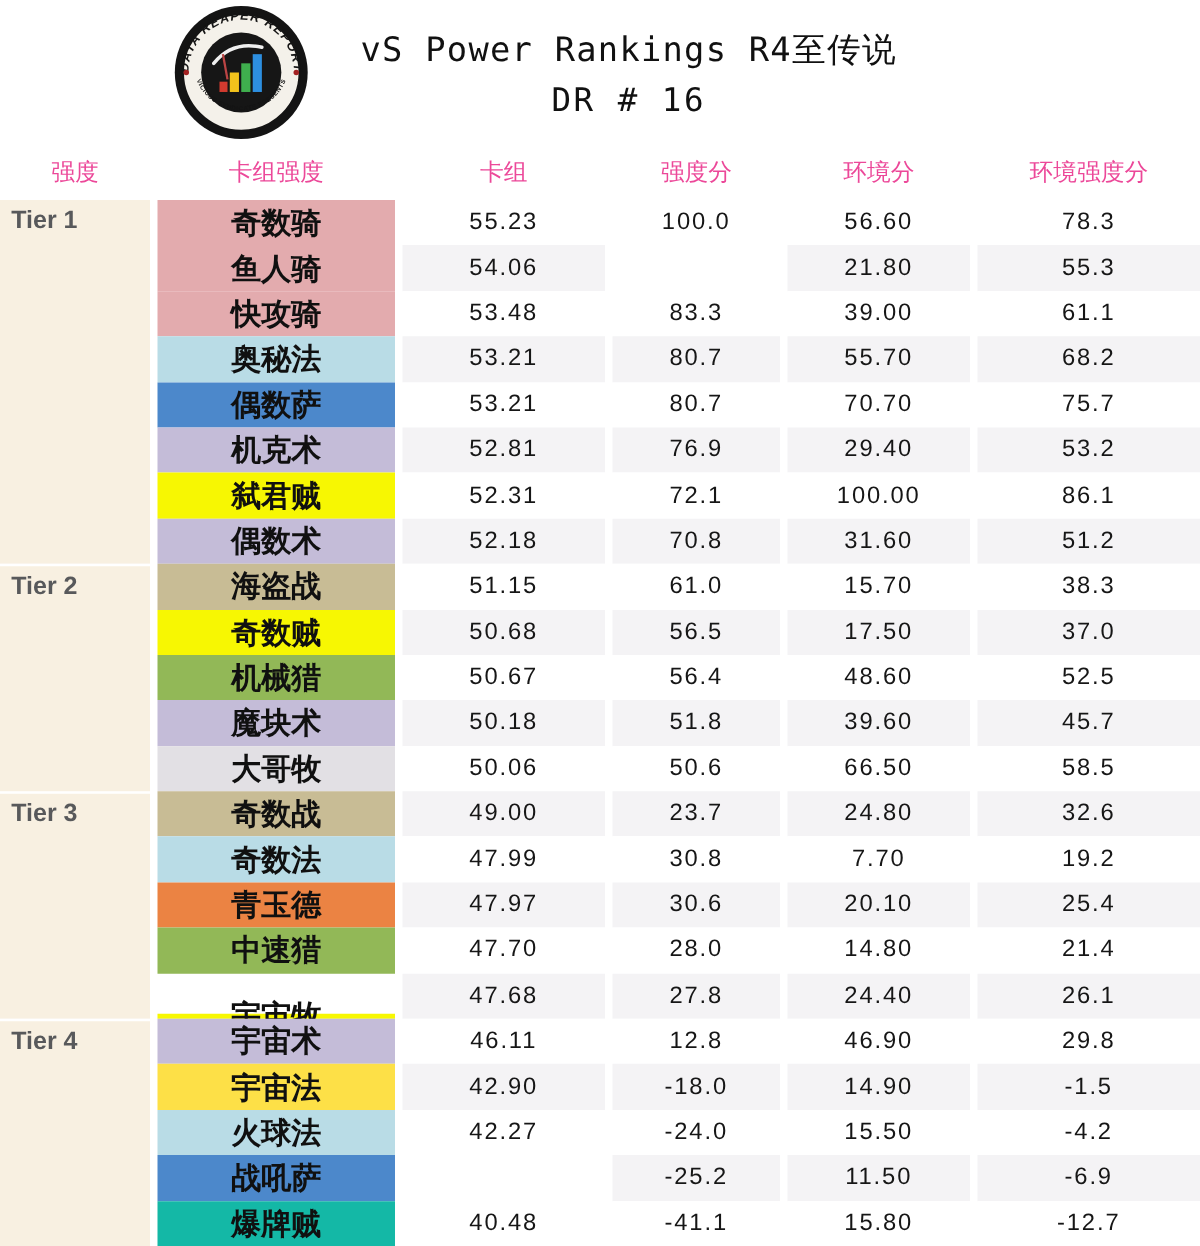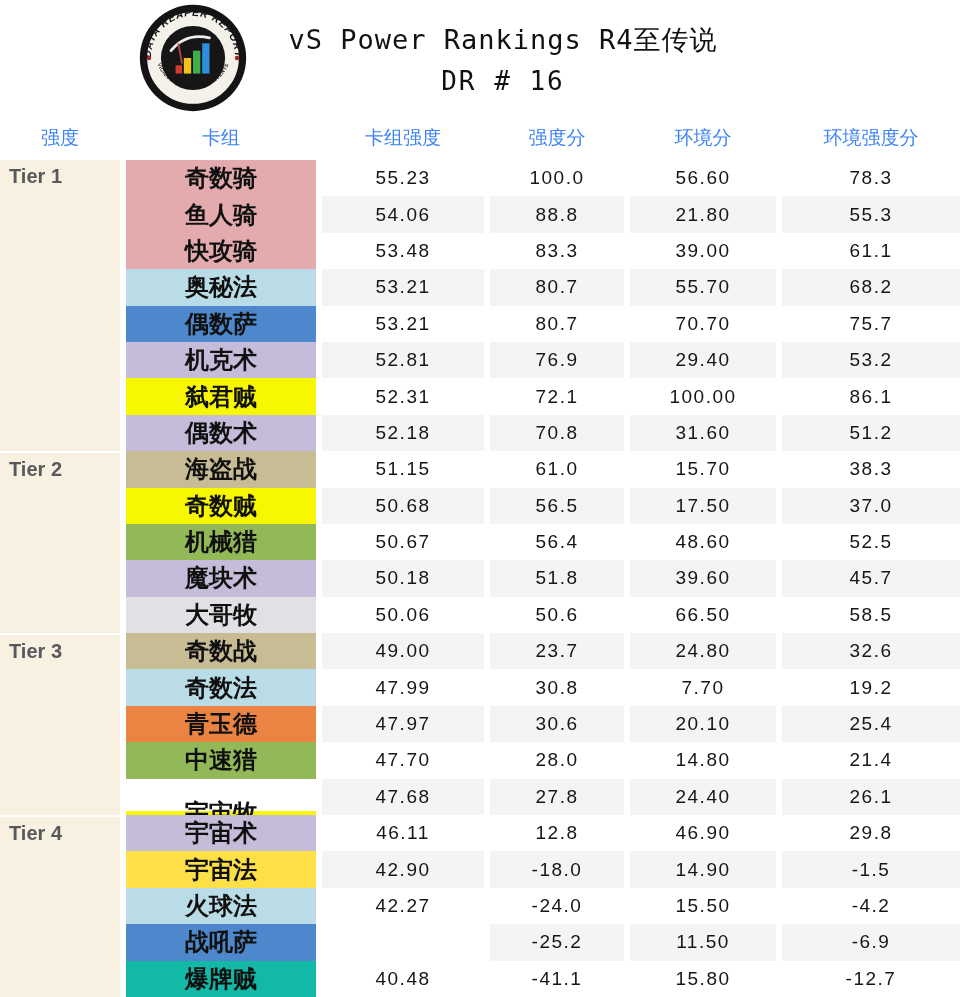--- a/index.html
+++ b/index.html
@@ -45,21 +45,21 @@
     display: grid;
     grid-template-columns: 120px 190px 162px 134px 146px 178px;
     column-gap: 6px;
     width: 960px;
   }
   .col-headers { height: 45px; align-items: center; }
   .col-header {
     text-align: center;
     font-size: 19px;
     font-weight: 500;
-    color: #3b82f6;
+    color: #ec4899;
   }
   
   .grid { grid-auto-rows: 36.391px; }
   .tier-cell {
     background: #f8f0e1;
     color: #58595b;
     font-weight: bold;
     font-size: 20px;
     padding: 5px 0 0 9px;
   }
@@ -116,37 +116,36 @@
       </svg>
     </div>
     <div class="titles">
       <div class="title-line1">vS Power Rankings R4至传说</div>
       <div class="title-line2">DR # 16</div>
     </div>
   </header>
 
   <div class="col-headers">
     <div class="col-header">强度</div>
+    <div class="col-header">卡组强度</div>
     <div class="col-header">卡组</div>
-    <div class="col-header">卡组强度</div>
     <div class="col-header">强度分</div>
     <div class="col-header">环境分</div>
     <div class="col-header">环境强度分</div>
   </div>
 
   <div class="grid" id="grid">
       <div class="tier-cell" style="grid-area: 1 / 1 / span 8;">Tier 1</div>
       <div class="deck-cell" style="grid-area: 1 / 2; background: rgb(227, 171, 174);">奇数骑</div>
       <div class="num-cell" style="grid-area: 1 / 3;">55.23</div>
       <div class="num-cell" style="grid-area: 1 / 4;">100.0</div>
       <div class="num-cell" style="grid-area: 1 / 5;">56.60</div>
       <div class="num-cell" style="grid-area: 1 / 6;">78.3</div>
       <div class="deck-cell" style="grid-area: 2 / 2; background: rgb(227, 171, 174);">鱼人骑</div>
       <div class="num-cell stripe" style="grid-area: 2 / 3;">54.06</div>
-      <div class="num-cell stripe" style="grid-area: 2 / 4;">88.8</div>
       <div class="num-cell stripe" style="grid-area: 2 / 5;">21.80</div>
       <div class="num-cell stripe" style="grid-area: 2 / 6;">55.3</div>
       <div class="deck-cell" style="grid-area: 3 / 2; background: rgb(227, 171, 174);">快攻骑</div>
       <div class="num-cell" style="grid-area: 3 / 3;">53.48</div>
       <div class="num-cell" style="grid-area: 3 / 4;">83.3</div>
       <div class="num-cell" style="grid-area: 3 / 5;">39.00</div>
       <div class="num-cell" style="grid-area: 3 / 6;">61.1</div>
       <div class="deck-cell" style="grid-area: 4 / 2; background: rgb(185, 220, 230);">奥秘法</div>
       <div class="num-cell stripe" style="grid-area: 4 / 3;">53.21</div>
       <div class="num-cell stripe" style="grid-area: 4 / 4;">80.7</div>

